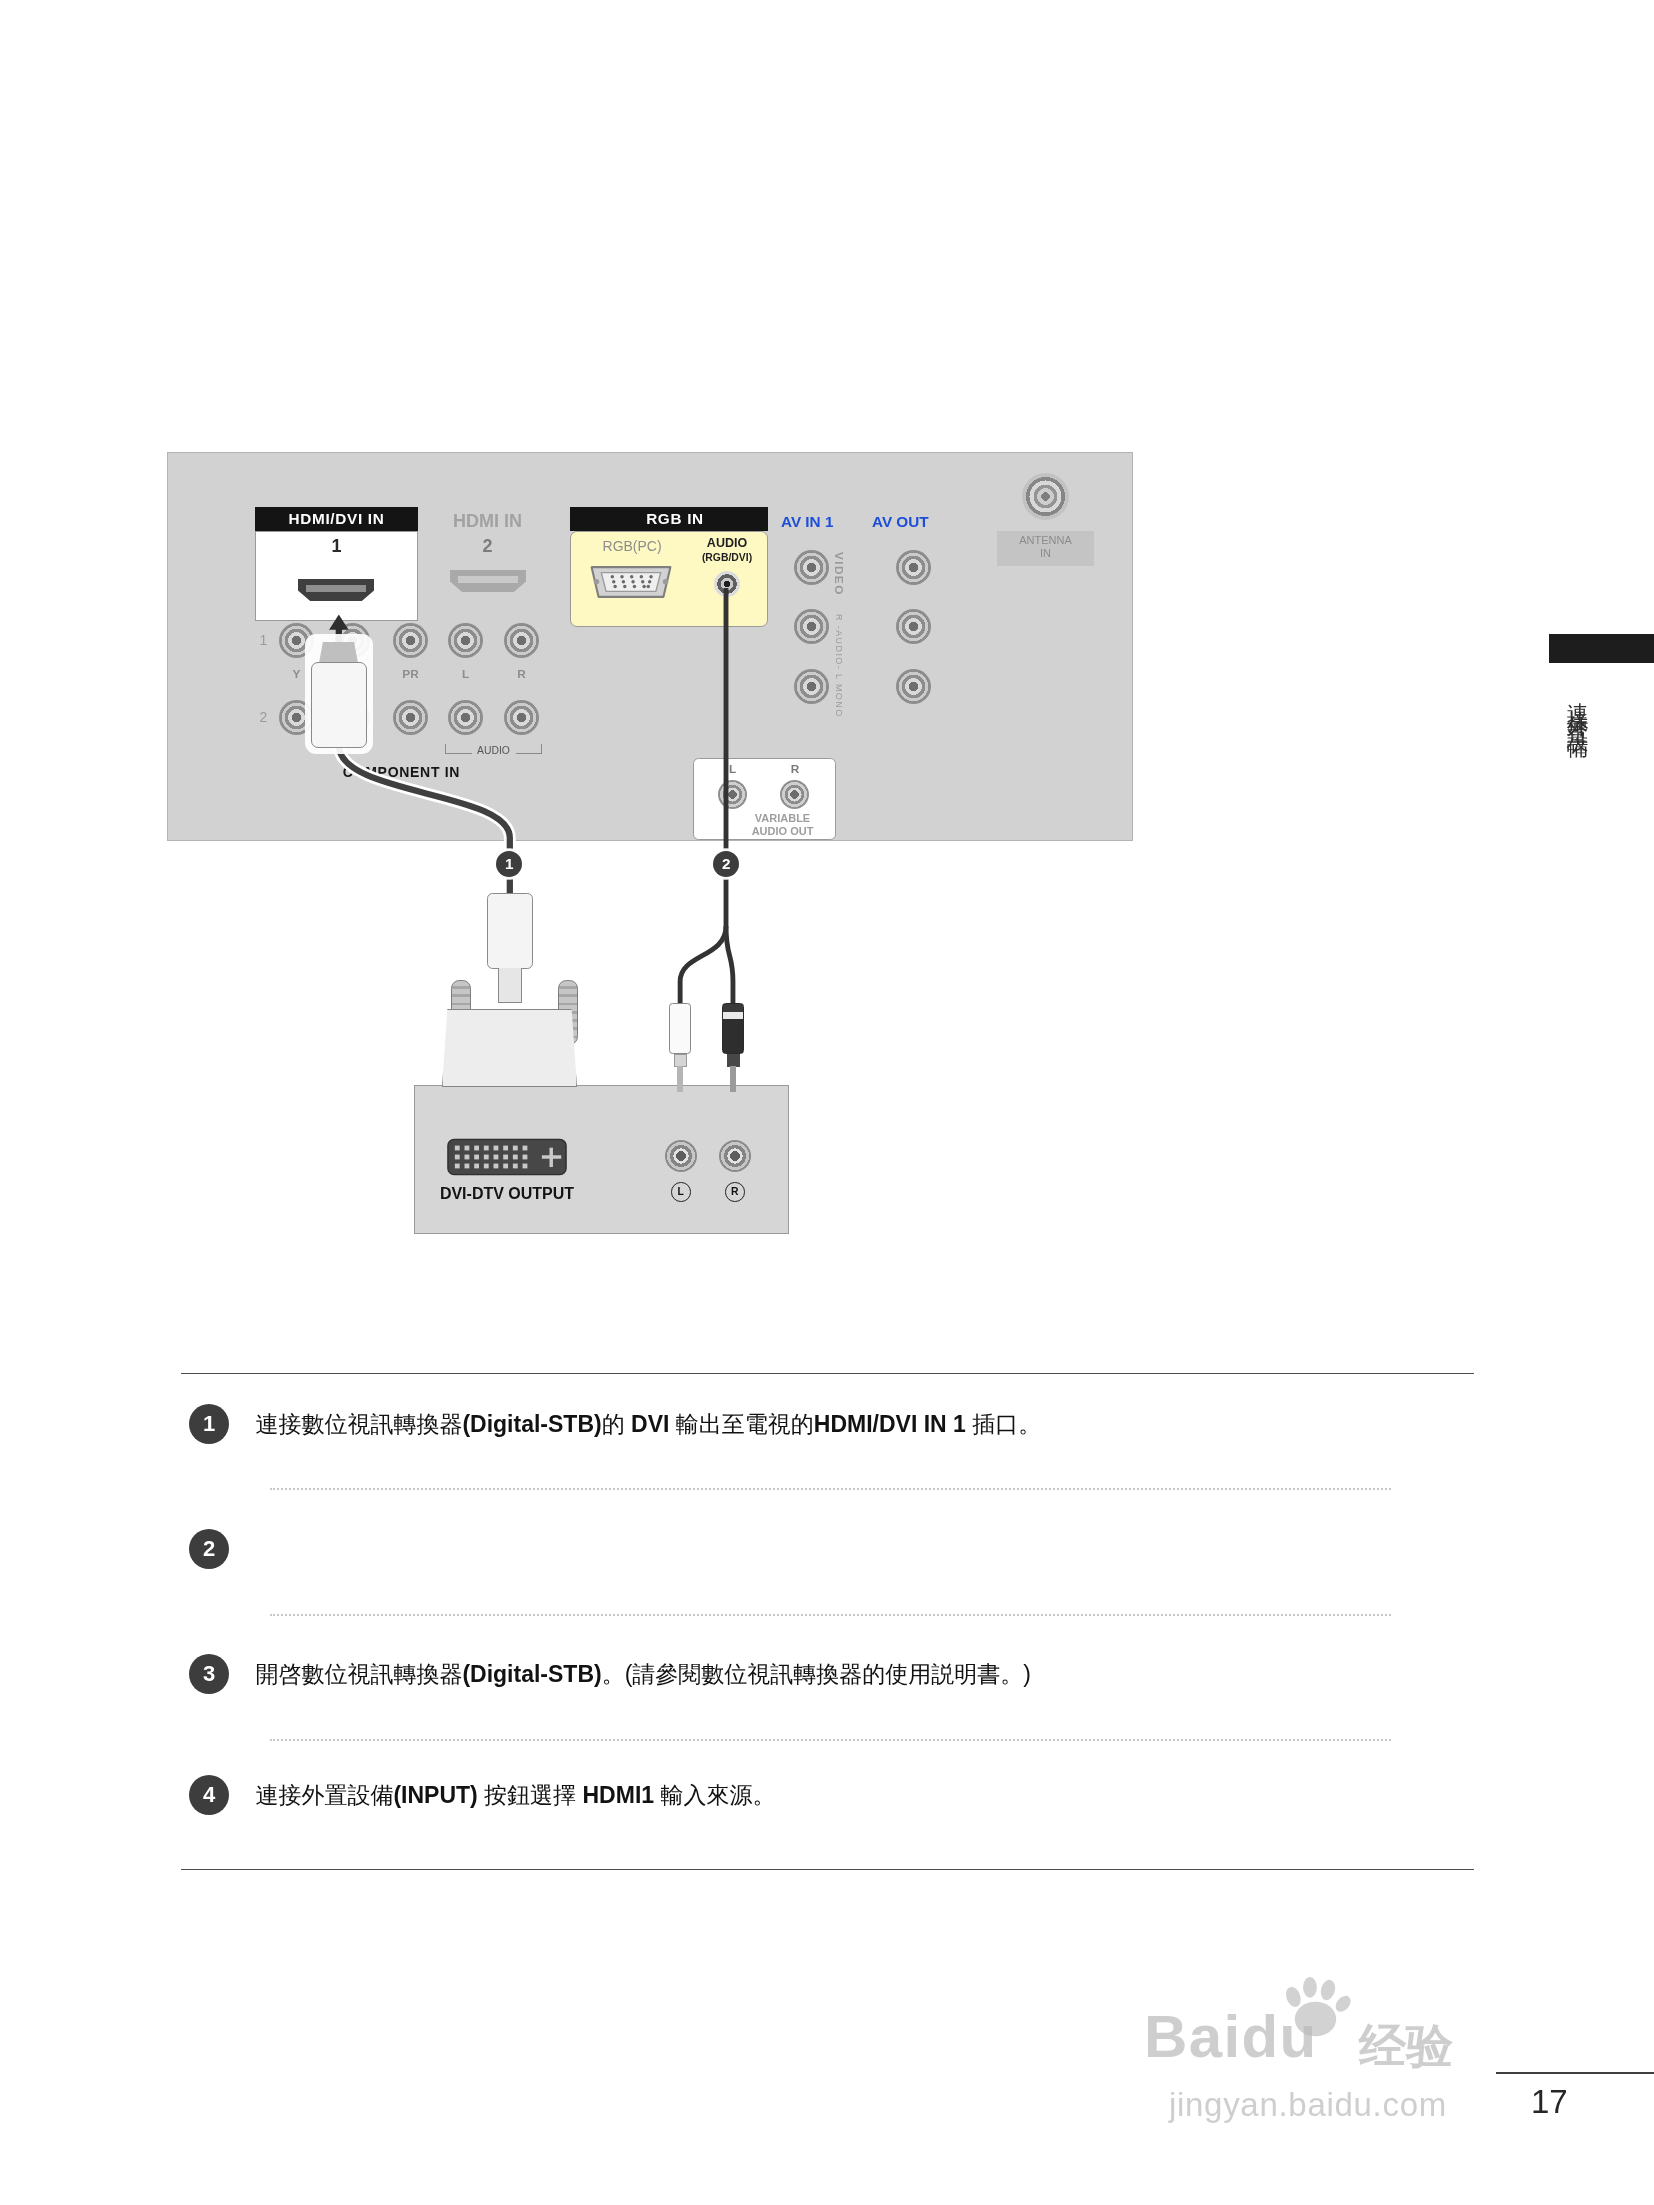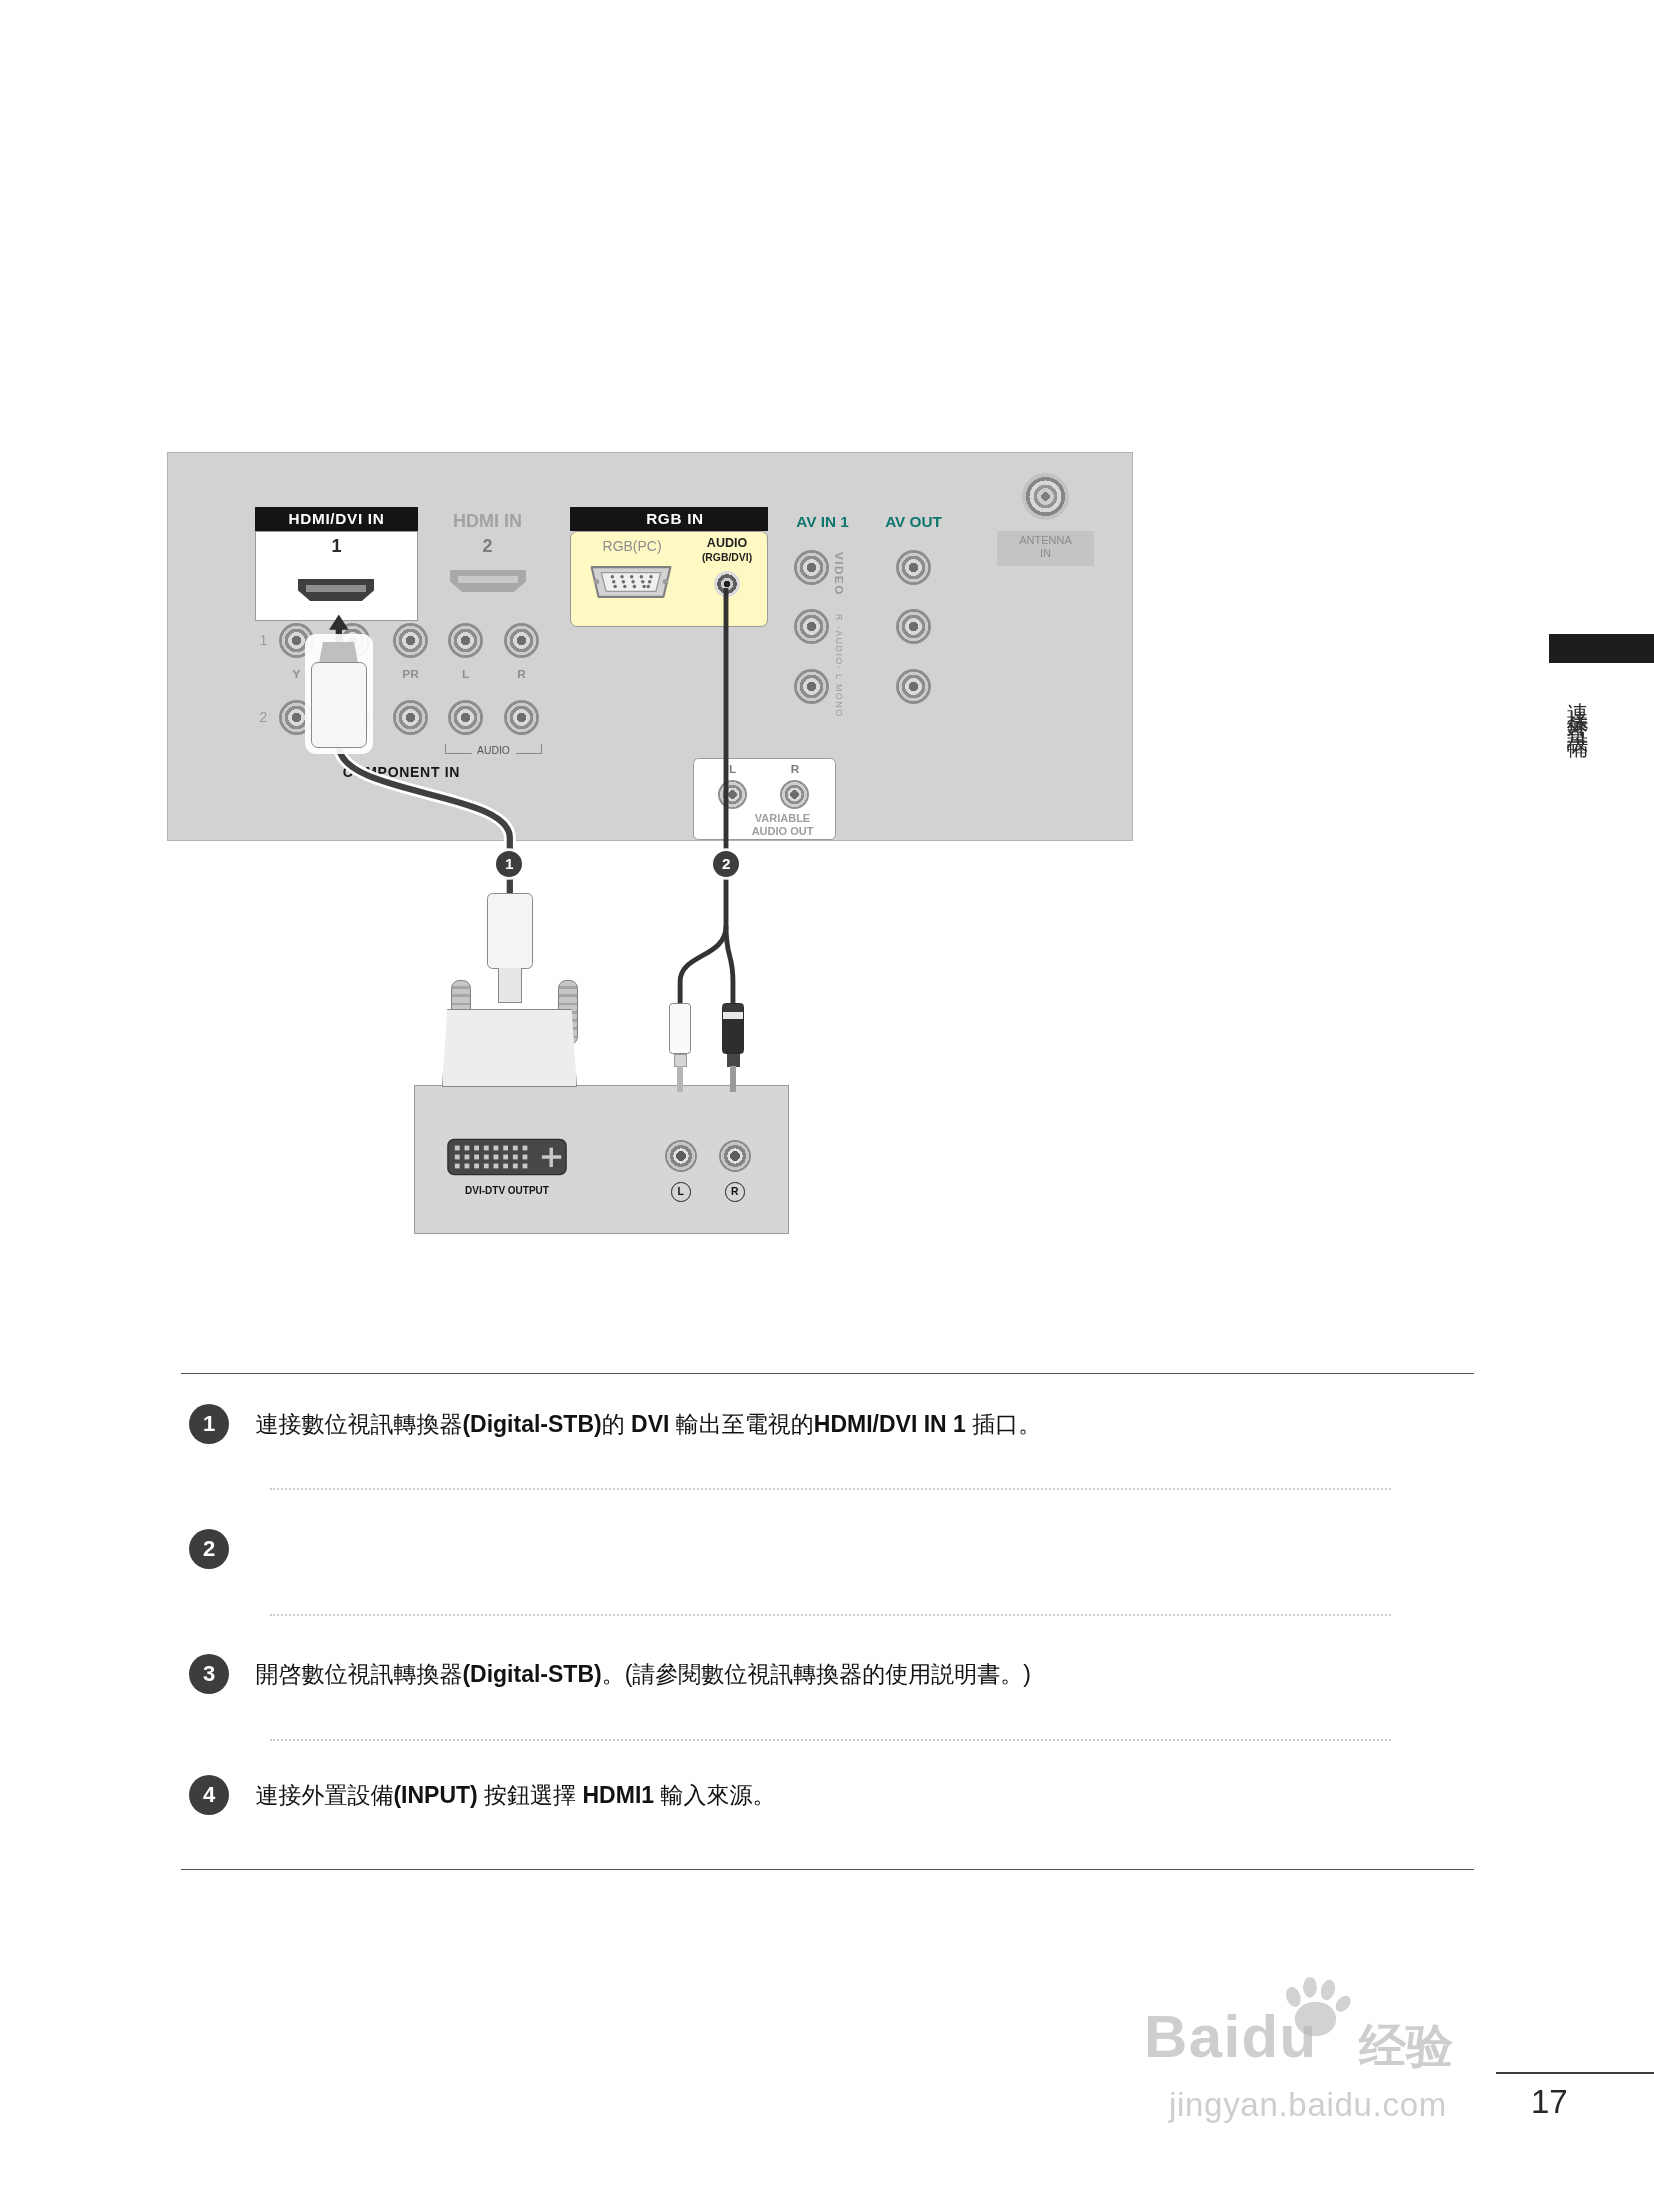--- a/index.html
+++ b/index.html
@@ -28,21 +28,21 @@
   .hdmi-port.dim .slot { background:#c9c9c9; }
 
   .rgb-box { position:absolute; left:402px; top:78px; width:198px; height:96px; background:#fef9c3; border:1.4px solid #9a9a9a; border-radius:7px; }
   .rgb-pc { position:absolute; left:5.6px; top:5.6px; width:111px; text-align:center; font-size:14px; color:#8d8d8d; }
   .vga { position:absolute; left:15.3px; top:31px; }
   .aud-l1 { position:absolute; left:117px; top:4.2px; width:78px; text-align:center; font-size:12.5px; font-weight:bold; color:#1f1f1f; }
   .aud-l2 { position:absolute; left:117px; top:19.5px; width:78px; text-align:center; font-size:10.4px; font-weight:bold; color:#1f1f1f; }
   .minijack { position:absolute; left:143px; top:39px; width:26.4px; height:26.4px; border-radius:50%;
     background:radial-gradient(circle,#1f1f1f 0 3.5px,#c9c9c9 3.5px 6.3px,#5f5f5f 6.3px 9.7px,#dcdcdc 9.7px); }
 
-  .avh { position:absolute; width:83px; text-align:center; font-size:15.3px; font-weight:bold; color:#0f766e; top:60px; }
+  .avh { position:absolute; width:83px; text-align:left; font-size:15.3px; font-weight:bold; color:#1d4ed8; top:60px; }
   .av1 { left:613px; } .avo { left:704px; }
 
   .rca { position:absolute; width:35px; height:35px; border-radius:50%;
     background:radial-gradient(circle,#6e6e6e 0 4.9px,#d9d9d9 4.9px 8.3px,#8d8d8d 8.3px 11.8px,#cbcbcb 11.8px 14.6px,#8d8d8d 14.6px); }
   .rca2 { position:absolute; width:32px; height:32px; border-radius:50%;
     background:radial-gradient(circle,#5d5d5d 0 4.9px,#e2e2e2 4.9px 7.6px,#848484 7.6px 11px,#c6c6c6 11px 14px,#8a8a8a 14px); }
 
   .vert { position:absolute; writing-mode:vertical-rl; color:#9a9a9a; letter-spacing:1.4px; }
   .video-v { left:664px; top:99px; font-size:11.8px; font-weight:bold; }
   .audio-v { left:666px; top:161px; font-size:9px; }
@@ -90,21 +90,21 @@
   .rplug .rcaplug-body { left:722px; top:1003px; background:linear-gradient(#3a3a3a 0 16%,#e9e9e9 16% 30%,#2e2e2e 30%); border:1.4px solid #2a2a2a; }
   .rplug .rcaplug-neck { left:727px; top:1054px; background:#474747; }
   .rplug .rcaplug-pin { left:730px; top:1066px; background:#9a9a9a; }
 
   
   .marker { position:absolute; width:26.4px; height:26.4px; border-radius:50%; background:#3d3d3d; color:#fff; font-size:15.3px; font-weight:bold; display:flex; align-items:center; justify-content:center; box-shadow:0 0 0 2.8px rgba(255,255,255,0.95); z-index:5; }
 
   
   .stb { position:absolute; left:414px; top:1085px; width:375px; height:149px; background:#d6d6d6; border:1.4px solid #9a9a9a; z-index:1; }
   .dviport { position:absolute; left:31px; top:52px; }
-  .stb-label { position:absolute; left:7px; top:99px; width:170px; text-align:center; font-size:10px; font-weight:bold; color:#141414; }
+  .stb-label { position:absolute; left:7px; top:99px; width:170px; text-align:center; font-size:16px; font-weight:bold; color:#141414; }
   .circ-lab { position:absolute; top:96px; width:19.5px; height:19.5px; border:1.4px solid #222; border-radius:50%; font-size:10.4px; font-weight:bold; color:#111; display:flex; align-items:center; justify-content:center; }
 
   
   .side-bar { position:absolute; left:1549px; top:634px; width:106px; height:29px; background:#1d1d1d; }
   .side-text { position:absolute; left:1563px; top:685px; writing-mode:vertical-rl; font-size:21.6px; color:#2e2e2e; letter-spacing:7px; }
 
   
   .hrule { position:absolute; left:181px; width:1293px; border-top:1.4px solid #4d4d4d; }
   .dotline { position:absolute; left:270px; width:1121px; border-top:2.1px dotted #c9c9c9; }
   .step { position:absolute; left:189px; width:1258px; min-height:40px; display:flex; align-items:center; gap:26.4px; }

